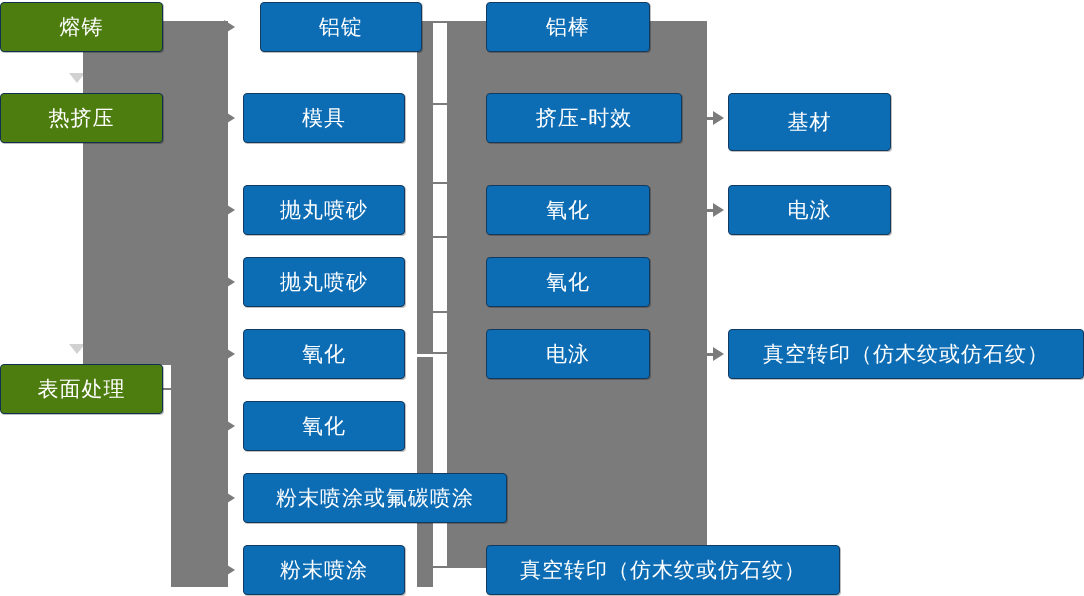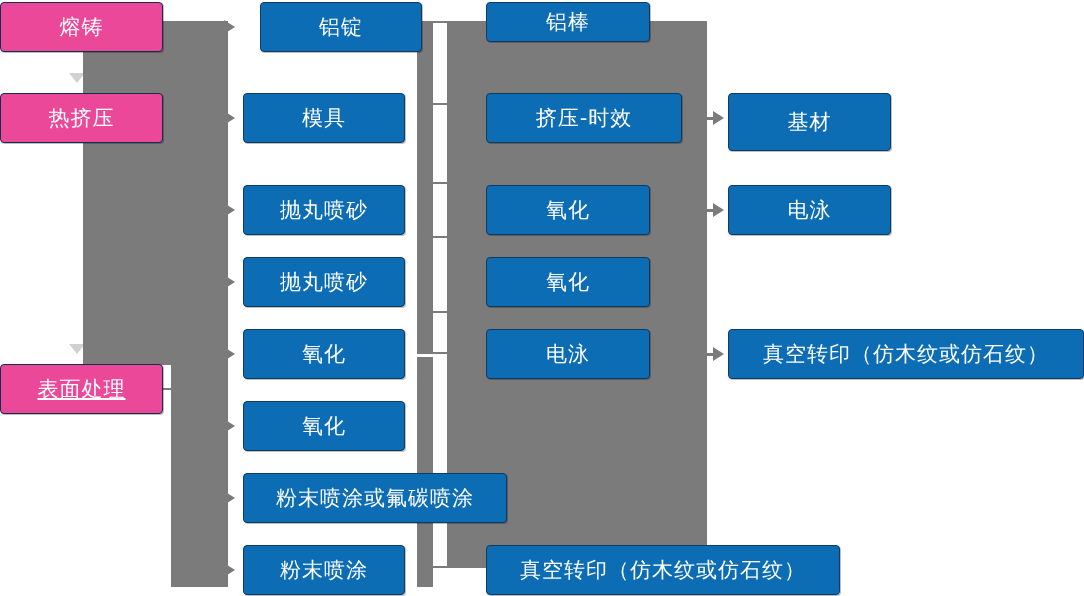--- a/index.html
+++ b/index.html
@@ -60,21 +60,21 @@
     justify-content: center;
     box-sizing: border-box;
     color: #ffffff;
     border-radius: 4px;
     border: 1px solid #17365d;
     letter-spacing: 1px;
     white-space: nowrap;
     box-shadow: 1px 1px 0 rgba(0,0,0,0.25);
   }
   .box.dark {
-    background: #ec4899;
+    background: #4d7c0f;
     border-color: #10304f;
   }
   .box.bright {
     background: #0c6cb4;
     border-color: #133a5e;
   }
   .box-label {
     font-size: 21px;
     line-height: 1;
   }
@@ -123,21 +123,21 @@
 
   <div class="arrow-stem" style="left:703px; top:353px; width:14px;"></div>
   <div class="arrow-right" style="left:713px; top:347px;"></div>
 
   <div class="box dark" style="left:0px; top:2px; width:163px; height:50px;">
     <span class="box-label">熔铸</span>
   </div>
   <div class="box dark" style="left:0px; top:93px; width:163px; height:50px;">
     <span class="box-label">热挤压</span>
   </div>
-  <div class="box dark" style="left:0px; top:364px; width:163px; height:50px;text-decoration:underline;">
+  <div class="box dark" style="left:0px; top:364px; width:163px; height:50px;">
     <span class="box-label">表面处理</span>
   </div>
 
   <div class="box bright" style="left:260px; top:2px; width:162px; height:50px;">
     <span class="box-label">铝锭</span>
   </div>
   <div class="box bright" style="left:243px; top:93px; width:162px; height:50px;">
     <span class="box-label">模具</span>
   </div>
   <div class="box bright" style="left:243px; top:185px; width:162px; height:50px;">
@@ -152,21 +152,21 @@
   <div class="box bright" style="left:243px; top:401px; width:162px; height:50px;">
     <span class="box-label">氧化</span>
   </div>
   <div class="box bright" style="left:243px; top:473px; width:264px; height:50px;">
     <span class="box-label">粉末喷涂或氟碳喷涂</span>
   </div>
   <div class="box bright" style="left:243px; top:545px; width:162px; height:50px;">
     <span class="box-label">粉末喷涂</span>
   </div>
 
-  <div class="box bright" style="left:486px; top:2px; width:164px; height:40px;">
+  <div class="box bright" style="left:486px; top:2px; width:164px; height:50px;">
     <span class="box-label">铝棒</span>
   </div>
   <div class="box bright" style="left:486px; top:93px; width:196px; height:50px;">
     <span class="box-label">挤压-时效</span>
   </div>
   <div class="box bright" style="left:486px; top:185px; width:164px; height:50px;">
     <span class="box-label">氧化</span>
   </div>
   <div class="box bright" style="left:486px; top:257px; width:164px; height:50px;">
     <span class="box-label">氧化</span>

